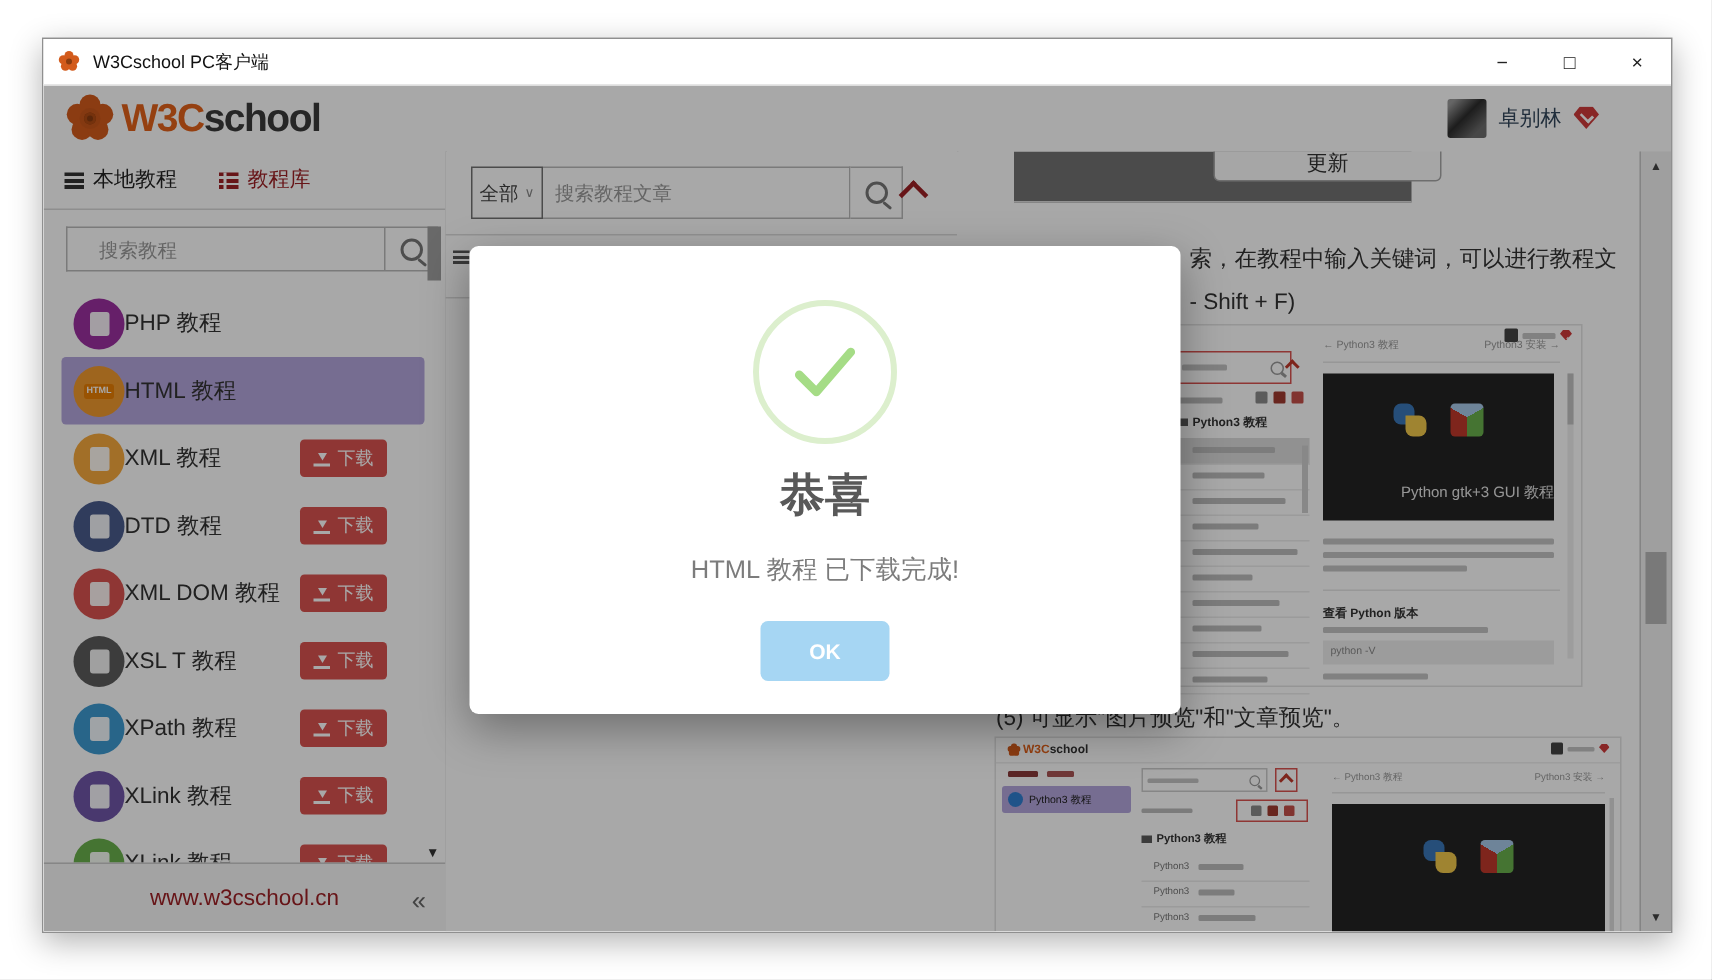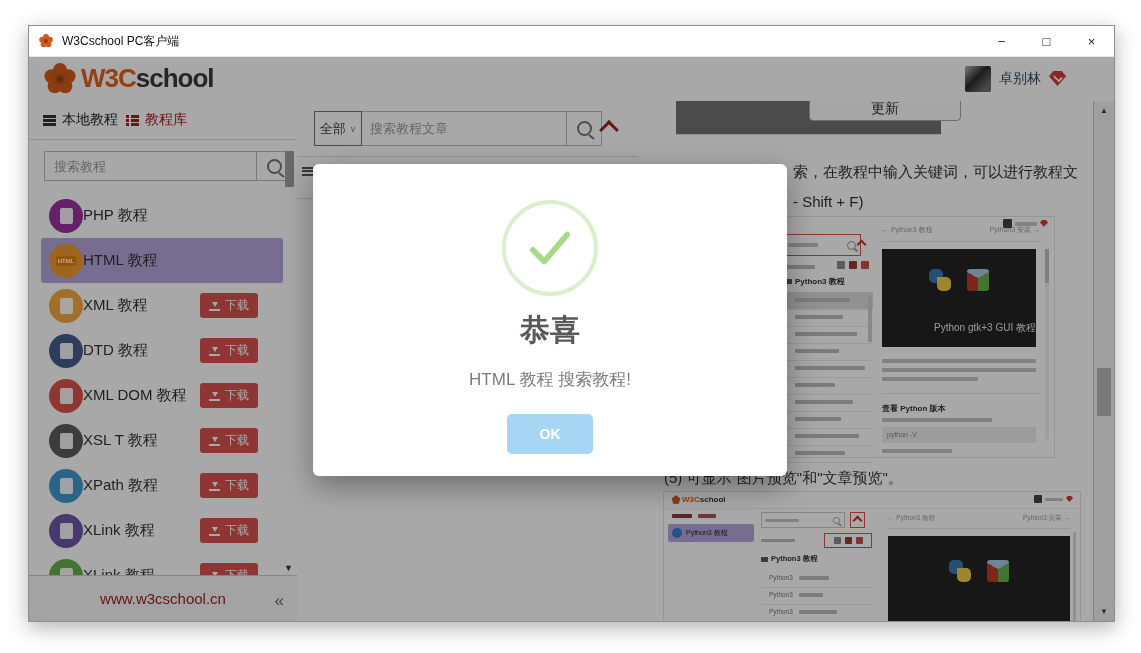--- a/index.html
+++ b/index.html
@@ -47,32 +47,32 @@
      background:linear-gradient(135deg,#9a9a9a 10%,#2c2c2c 45%,#6c6c6c 80%);}
   .hd-name{font-size:14px;color:#33475b;}
   .gem{width:17px;height:15px;background:#cf3a3a;position:relative;
        clip-path:polygon(25% 0,75% 0,100% 35%,50% 100%,0 35%);}
   .gem::after{content:"";position:absolute;left:5px;top:3px;width:6px;height:5px;
        border-right:2px solid #fff;border-bottom:2px solid #fff;transform:rotate(45deg) scaleY(.8);}
 
   
   .sb{position:absolute;left:0;top:45px;width:268px;bottom:0;background:#fff;border-right:1px solid #ccc;}
   .sb-tabs{position:absolute;left:0;top:0;right:0;height:38px;border-bottom:1px solid #d8d8d8;
-           display:flex;align-items:center;padding-left:14px;gap:8px;}
+           display:flex;align-items:center;padding-left:14px;gap:28px;}
   .tab{display:flex;align-items:center;gap:6px;font-size:14px;}
   .tab-local{color:#222;}
   .tab-lib{color:#9d2025;}
   .ico-burger{width:13px;height:11px;background:linear-gradient(#333 0 2.5px,transparent 2.5px 4.2px,
       #333 4.2px 6.7px,transparent 6.7px 8.4px,#333 8.4px 11px);}
   .ico-lib{position:relative;width:13px;height:11px;background:linear-gradient(#9d2025 0 2.5px,
       transparent 2.5px 4.2px,#9d2025 4.2px 6.7px,transparent 6.7px 8.4px,#9d2025 8.4px 11px);}
   .ico-lib::after{content:"";position:absolute;left:3px;top:0;width:2px;height:11px;background:#fff;}
 
   .sb-search{position:absolute;left:15px;top:50px;width:248px;height:30px;display:flex;}
-  .sb-search input{flex:1;min-width:0;border:1px solid #b9b9b9;border-right:none;padding:0 9px;
+  .sb-search input{flex:1;min-width:0;border:1px solid #b9b9b9;border-right:none;padding:0 21px;
       font-size:13px;color:#333;outline:none;font-family:inherit;background:#fff;}
   .sb-search input::placeholder{color:#9a9a9a;}
   .sb-qbtn{width:34px;border:1px solid #b9b9b9;background:#fff;display:flex;align-items:center;justify-content:center;}
   .sico{width:11px;height:11px;border:2px solid #777;border-radius:50%;position:relative;}
   .sico::after{content:"";position:absolute;right:-5px;bottom:-4px;width:7px;height:2px;background:#777;
       transform:rotate(40deg);border-radius:1px;}
 
   .sb-list{position:absolute;left:0;top:88px;right:0;bottom:45px;overflow:hidden;}
   .sb-item{position:absolute;left:12px;width:242px;height:45px;display:flex;align-items:center;border-radius:3px;}
   .sb-item.sel{background:#b4a6dd;}
@@ -472,16 +472,16 @@
     </div>
   </div>
 
   <div class="modal">
     <div class="m-circle">
       <svg width="50" height="42" viewBox="0 0 52 44">
         <path fill="none" stroke="#a5dc86" stroke-width="6" stroke-linecap="round" stroke-linejoin="round" d="M8 24 L20 36 L44 8"></path>
       </svg>
     </div>
     <div class="m-title">恭喜</div>
-    <div class="m-msg">HTML 教程 搜索教程!</div>
+    <div class="m-msg">HTML 教程 已下载完成!</div>
     <button class="m-ok">OK</button>
   </div>
 </div>
 
 </body></html>

